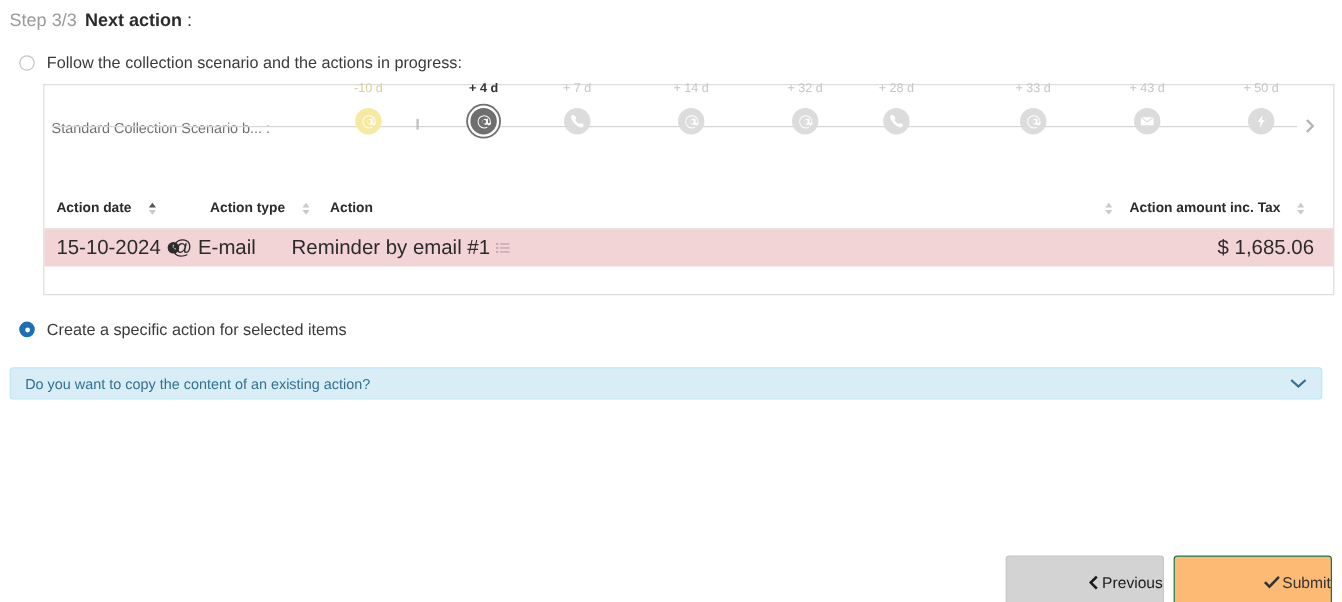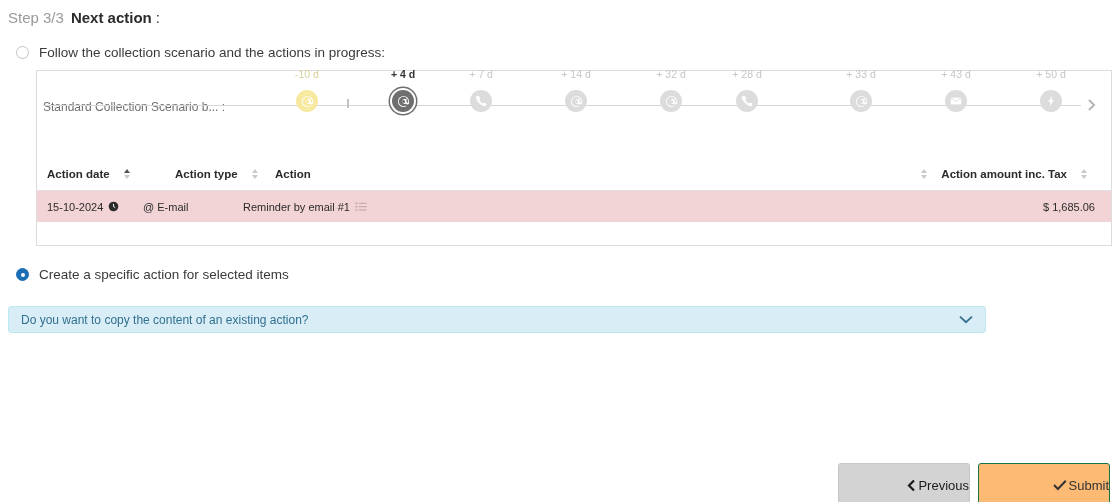--- a/index.html
+++ b/index.html
@@ -120,31 +120,31 @@
   }
   .sorter i.up { border-bottom: 4px solid #c9c9c9; margin-bottom: 2px; }
   .sorter i.down { border-top: 4px solid #c9c9c9; }
   .sorter.active i.up { border-bottom-color: #555555; }
 
   .tbl-row {
     display: flex; align-items: center;
     padding: 0 10px; height: 31px;
     background: #f2d3d6;
   }
-  .td { font-size: 11px; color: #2b2b2b; display: flex; align-items: center; white-space: nowrap; }
+  .td { font-size: 17px; color: #2b2b2b; display: flex; align-items: center; white-space: nowrap; }
   .td-date { width: 96px; }
   .td-type { width: 100px; }
   .td-action { flex: 1; }
   .td-amount { margin-left: auto; padding-right: 6px; }
   .mini-ico { margin-left: 5px; display: inline-flex; align-items: center; }
 
   
   .collapse-bar {
     position: absolute; left: 8px; top: 306px;
-    width: 978px; height: 27px;
+    width: 1094px; height: 27px;
     background: #d9edf7; border: 1px solid #bce8f1; border-radius: 3px;
     display: flex; align-items: center;
     padding: 0 12px;
   }
   .collapse-text { font-size: 12px; color: #31708f; }
   .collapse-chev { margin-left: auto; color: #31708f; display: flex; }
 
   
   .form-row { position: absolute; left: 0; width: 100%; display: flex; align-items: center; }
   .form-row.r1 { top: 343px; }

